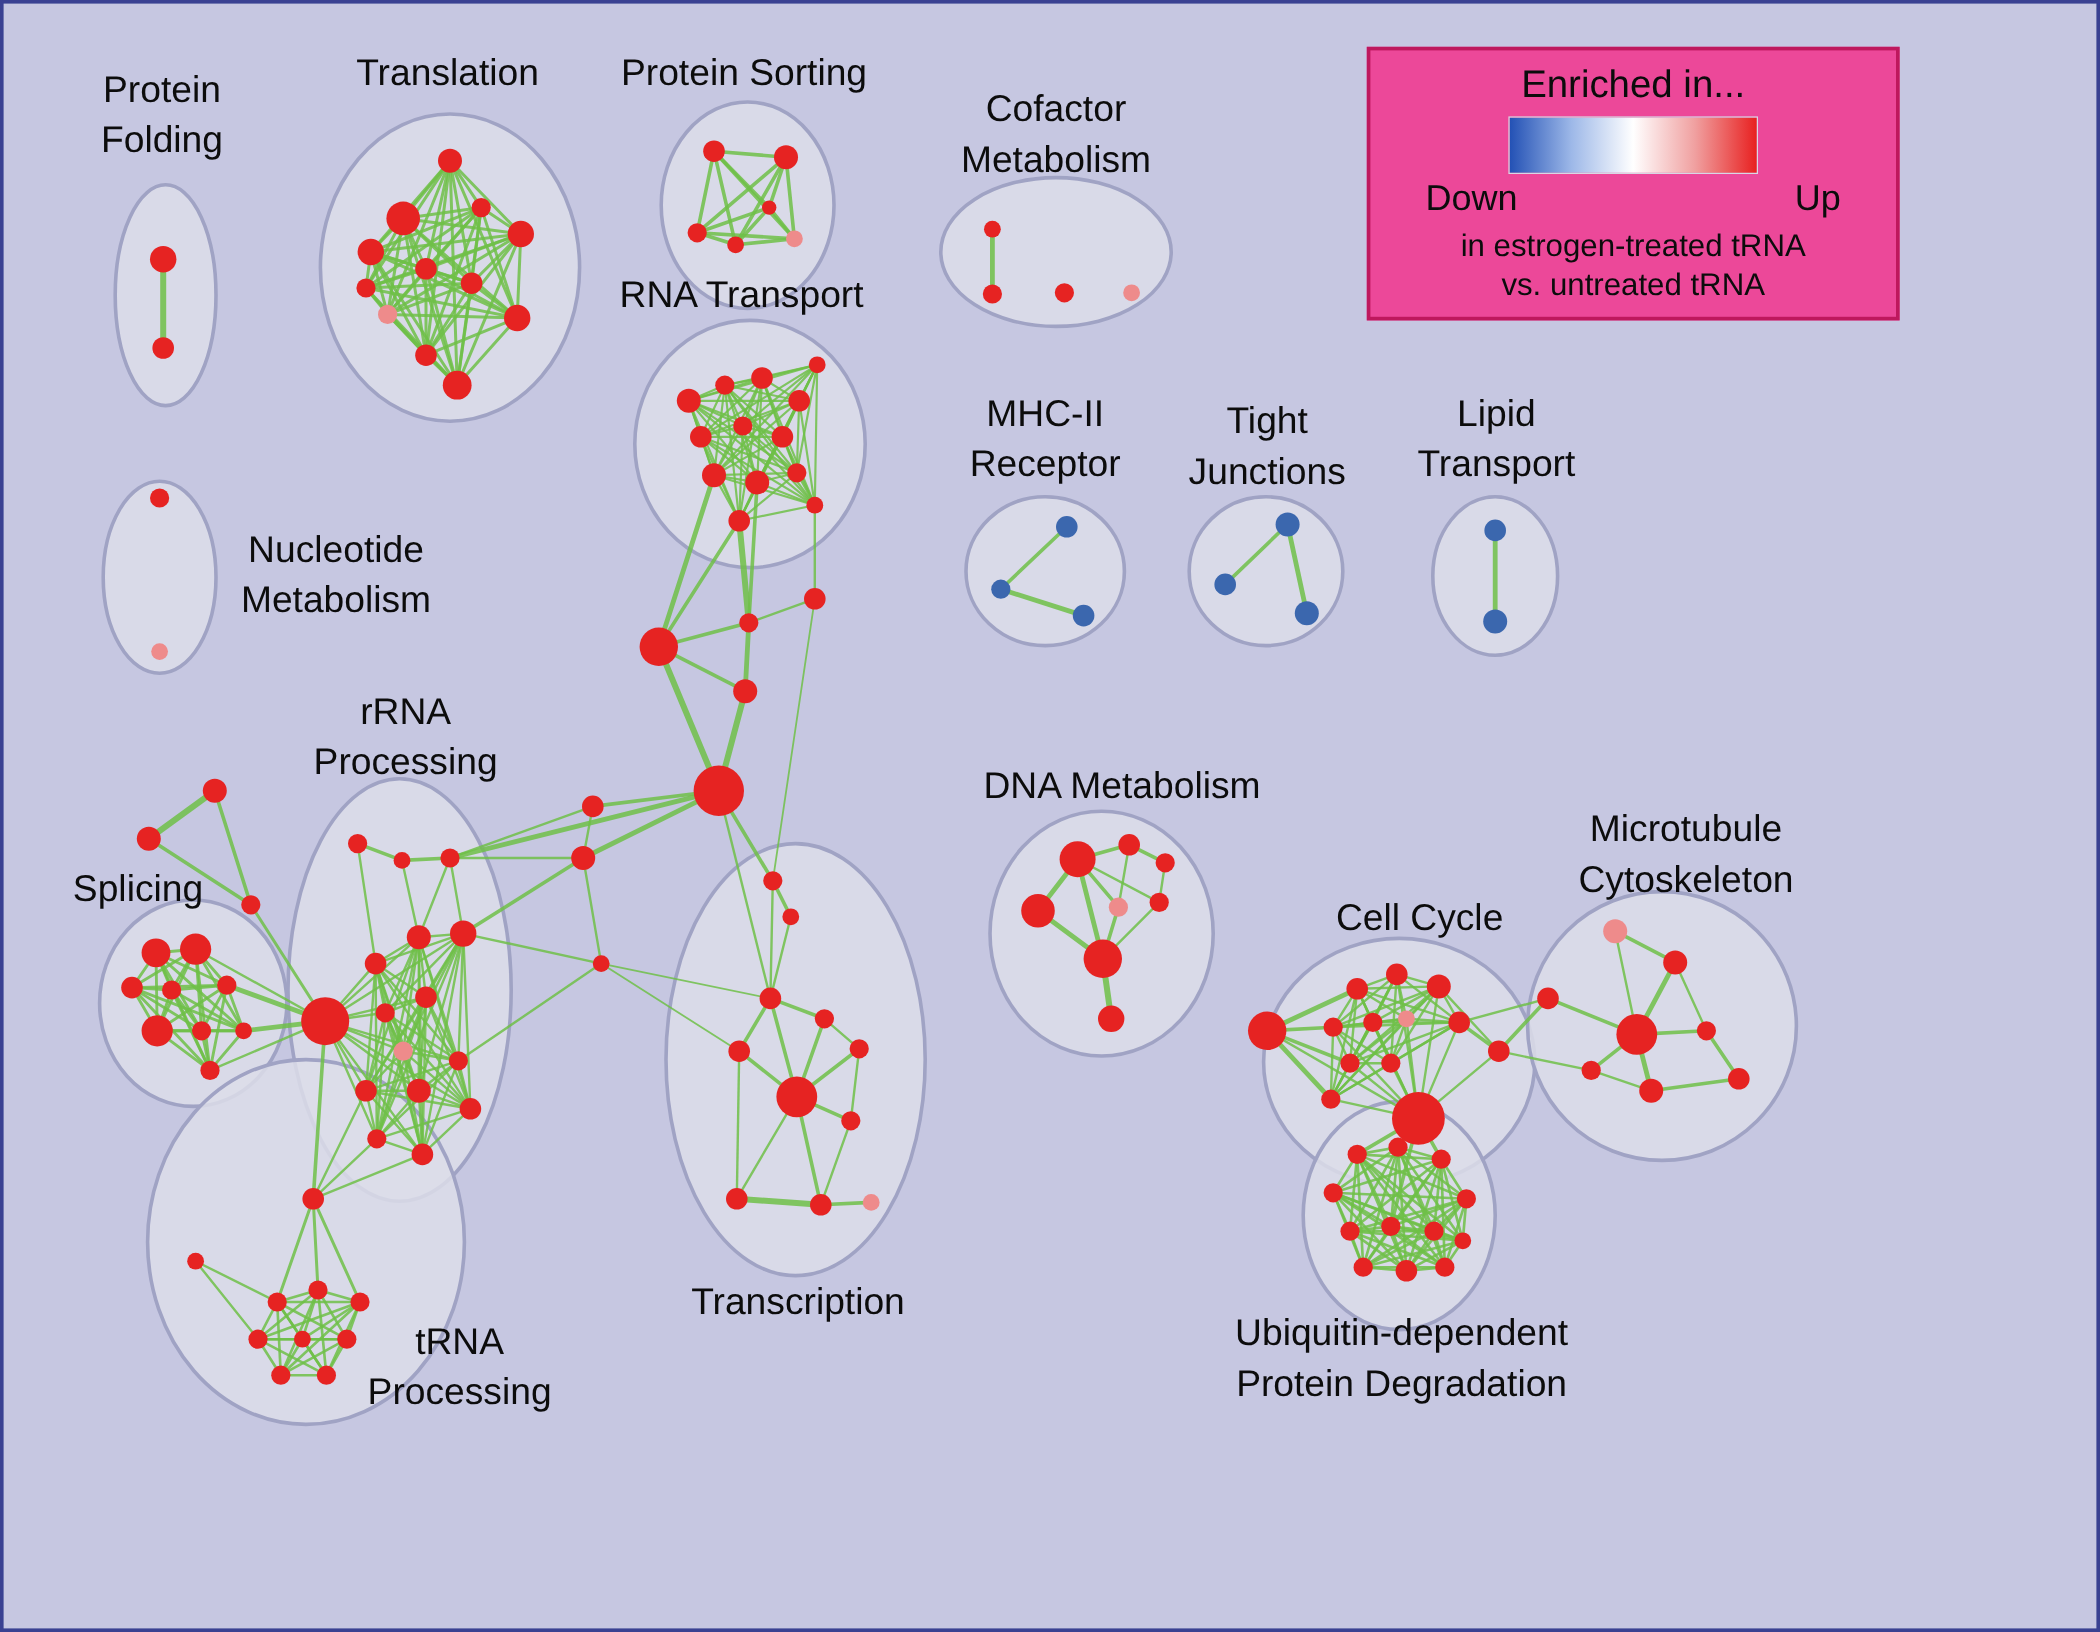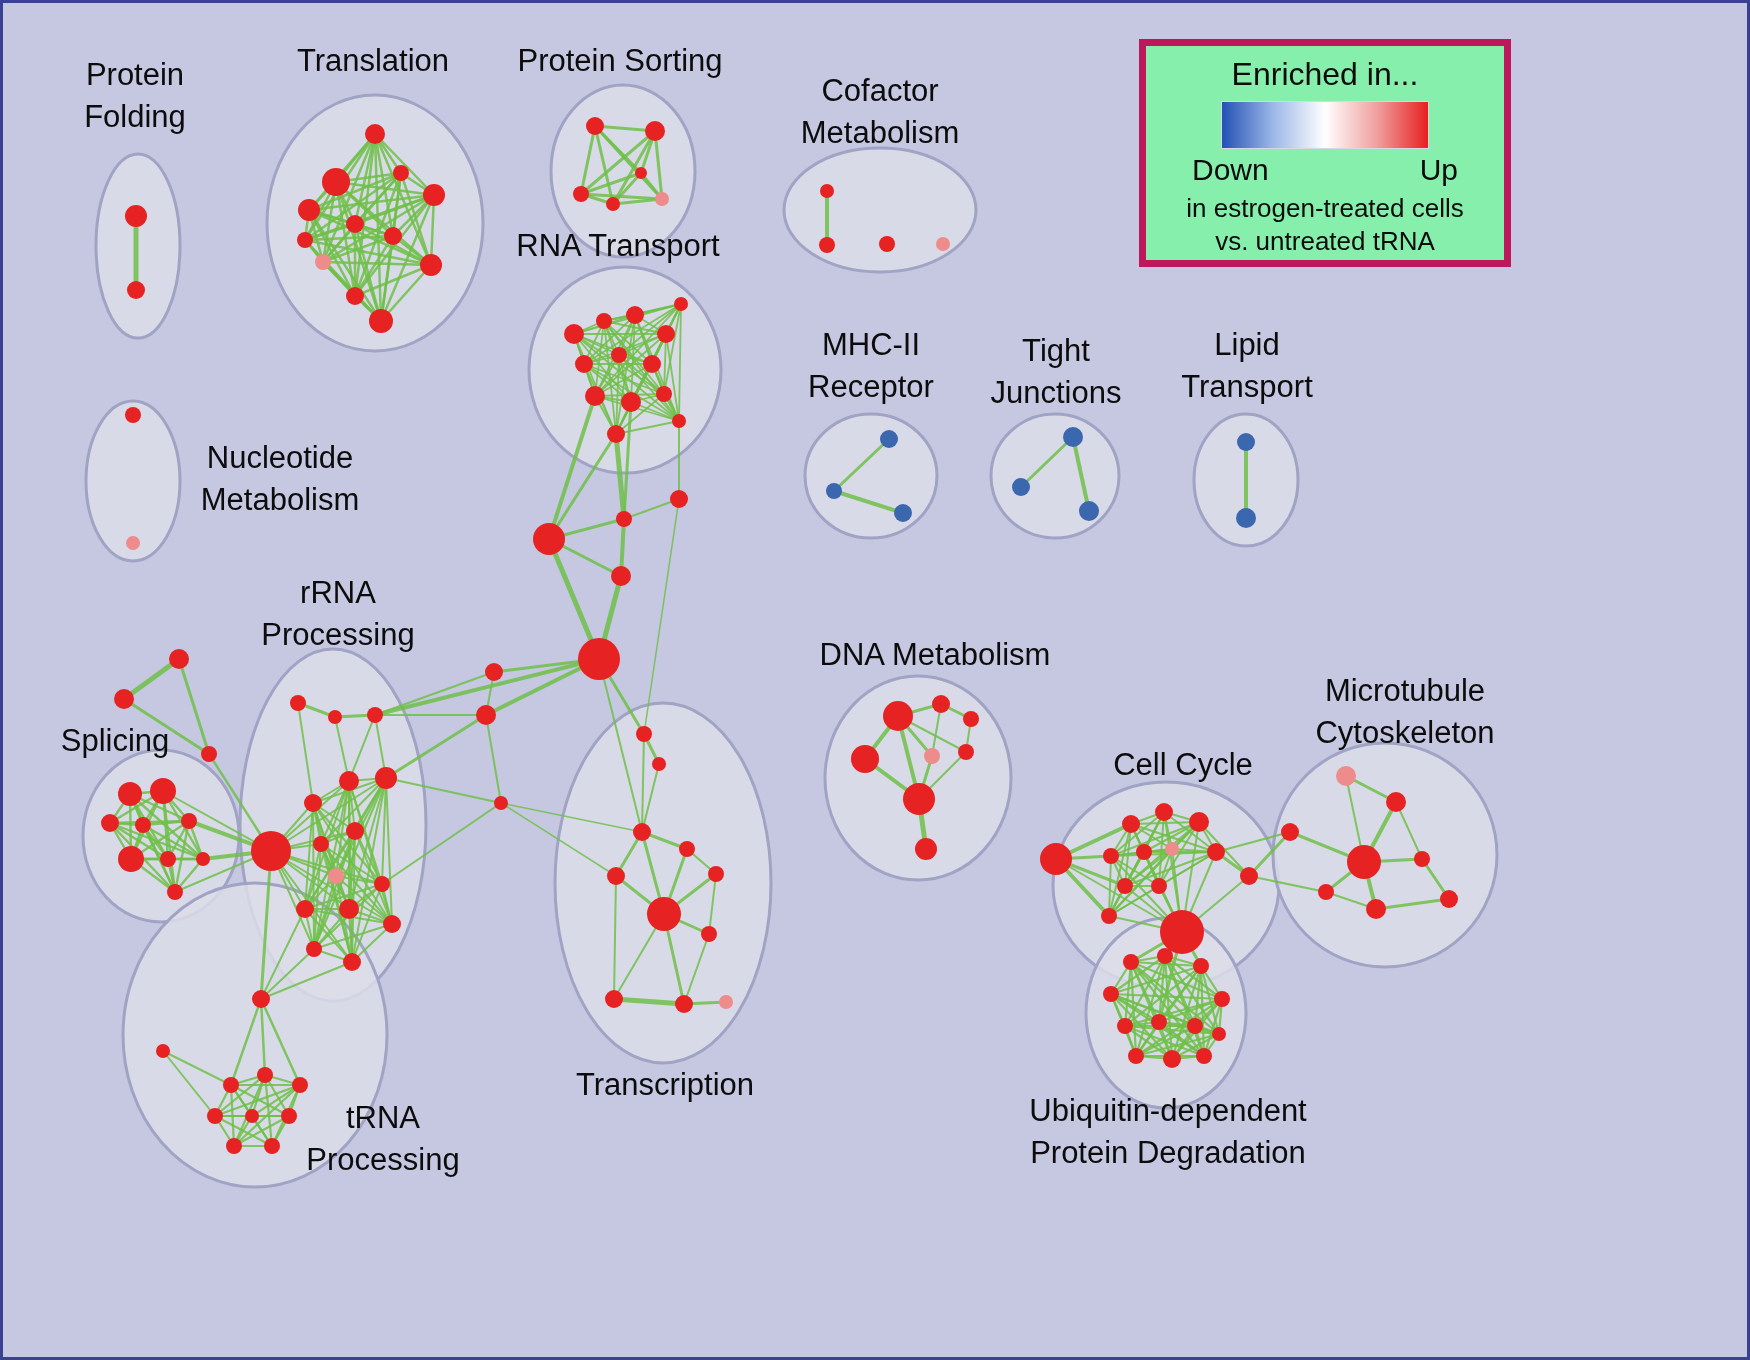--- a/index.html
+++ b/index.html
@@ -1,22 +1,22 @@
 <!DOCTYPE html>
 <html><head>
 <meta charset="utf-8">
 <style>
   body{margin:0;background:#b9bad6;}
   .figure{position:relative;width:1750px;height:1360px;background:#c6c7e1;
     border:3px solid #3a4192;box-sizing:border-box;overflow:hidden;
     font-family:"Liberation Sans",sans-serif;}
   .figure svg{position:absolute;left:0;top:0;}
   .clabel{font-family:"Liberation Sans",sans-serif;font-size:31px;fill:#0c0c0c;}
-  .legend{position:absolute;left:1136px;top:36px;width:372px;height:228px;
-    background:#86efac;border:7px solid #be185d;box-sizing:border-box;
+  .legend{position:absolute;left:1136px;top:36px;width:444px;height:228px;
+    background:#ec4899;border:3px solid #be185d;box-sizing:border-box;
     text-align:center;color:#0c0c0c;}
   .legend-title{font-size:32px;margin-top:10px;}
   .legend-bar{width:206px;height:46px;margin:8px auto 4px;border:1px solid #d8d8e4;}
   .legend-row{display:flex;justify-content:space-between;padding:0 46px;font-size:30px;align-items:flex-end;}
   .legend-sub{font-size:26px;line-height:33px;}
   .legend-sub.first{margin-top:5px;}
 </style>
 </head>
 <body>
 
@@ -737,16 +737,16 @@
       <text x="1165" y="1118" text-anchor="middle" class="clabel"><tspan x="1165" dy="0">Ubiquitin-dependent</tspan><tspan x="1165" dy="42">Protein Degradation</tspan></text>
     </svg>
 
   <div class="legend">
     <div class="legend-title">Enriched in...</div>
     <div class="legend-bar" style="background: linear-gradient(90deg, rgb(35, 81, 181), rgb(157, 184, 232), rgb(255, 255, 255), rgb(240, 160, 160), rgb(232, 32, 32));"></div>
     <div class="legend-row">
       <span>Down</span>
       <span>Up</span>
     </div>
-    <div class="legend-sub first">in estrogen-treated cells</div>
+    <div class="legend-sub first">in estrogen-treated tRNA</div>
     <div class="legend-sub">vs. untreated tRNA</div>
   </div>
 </div>
 
 </body></html>

